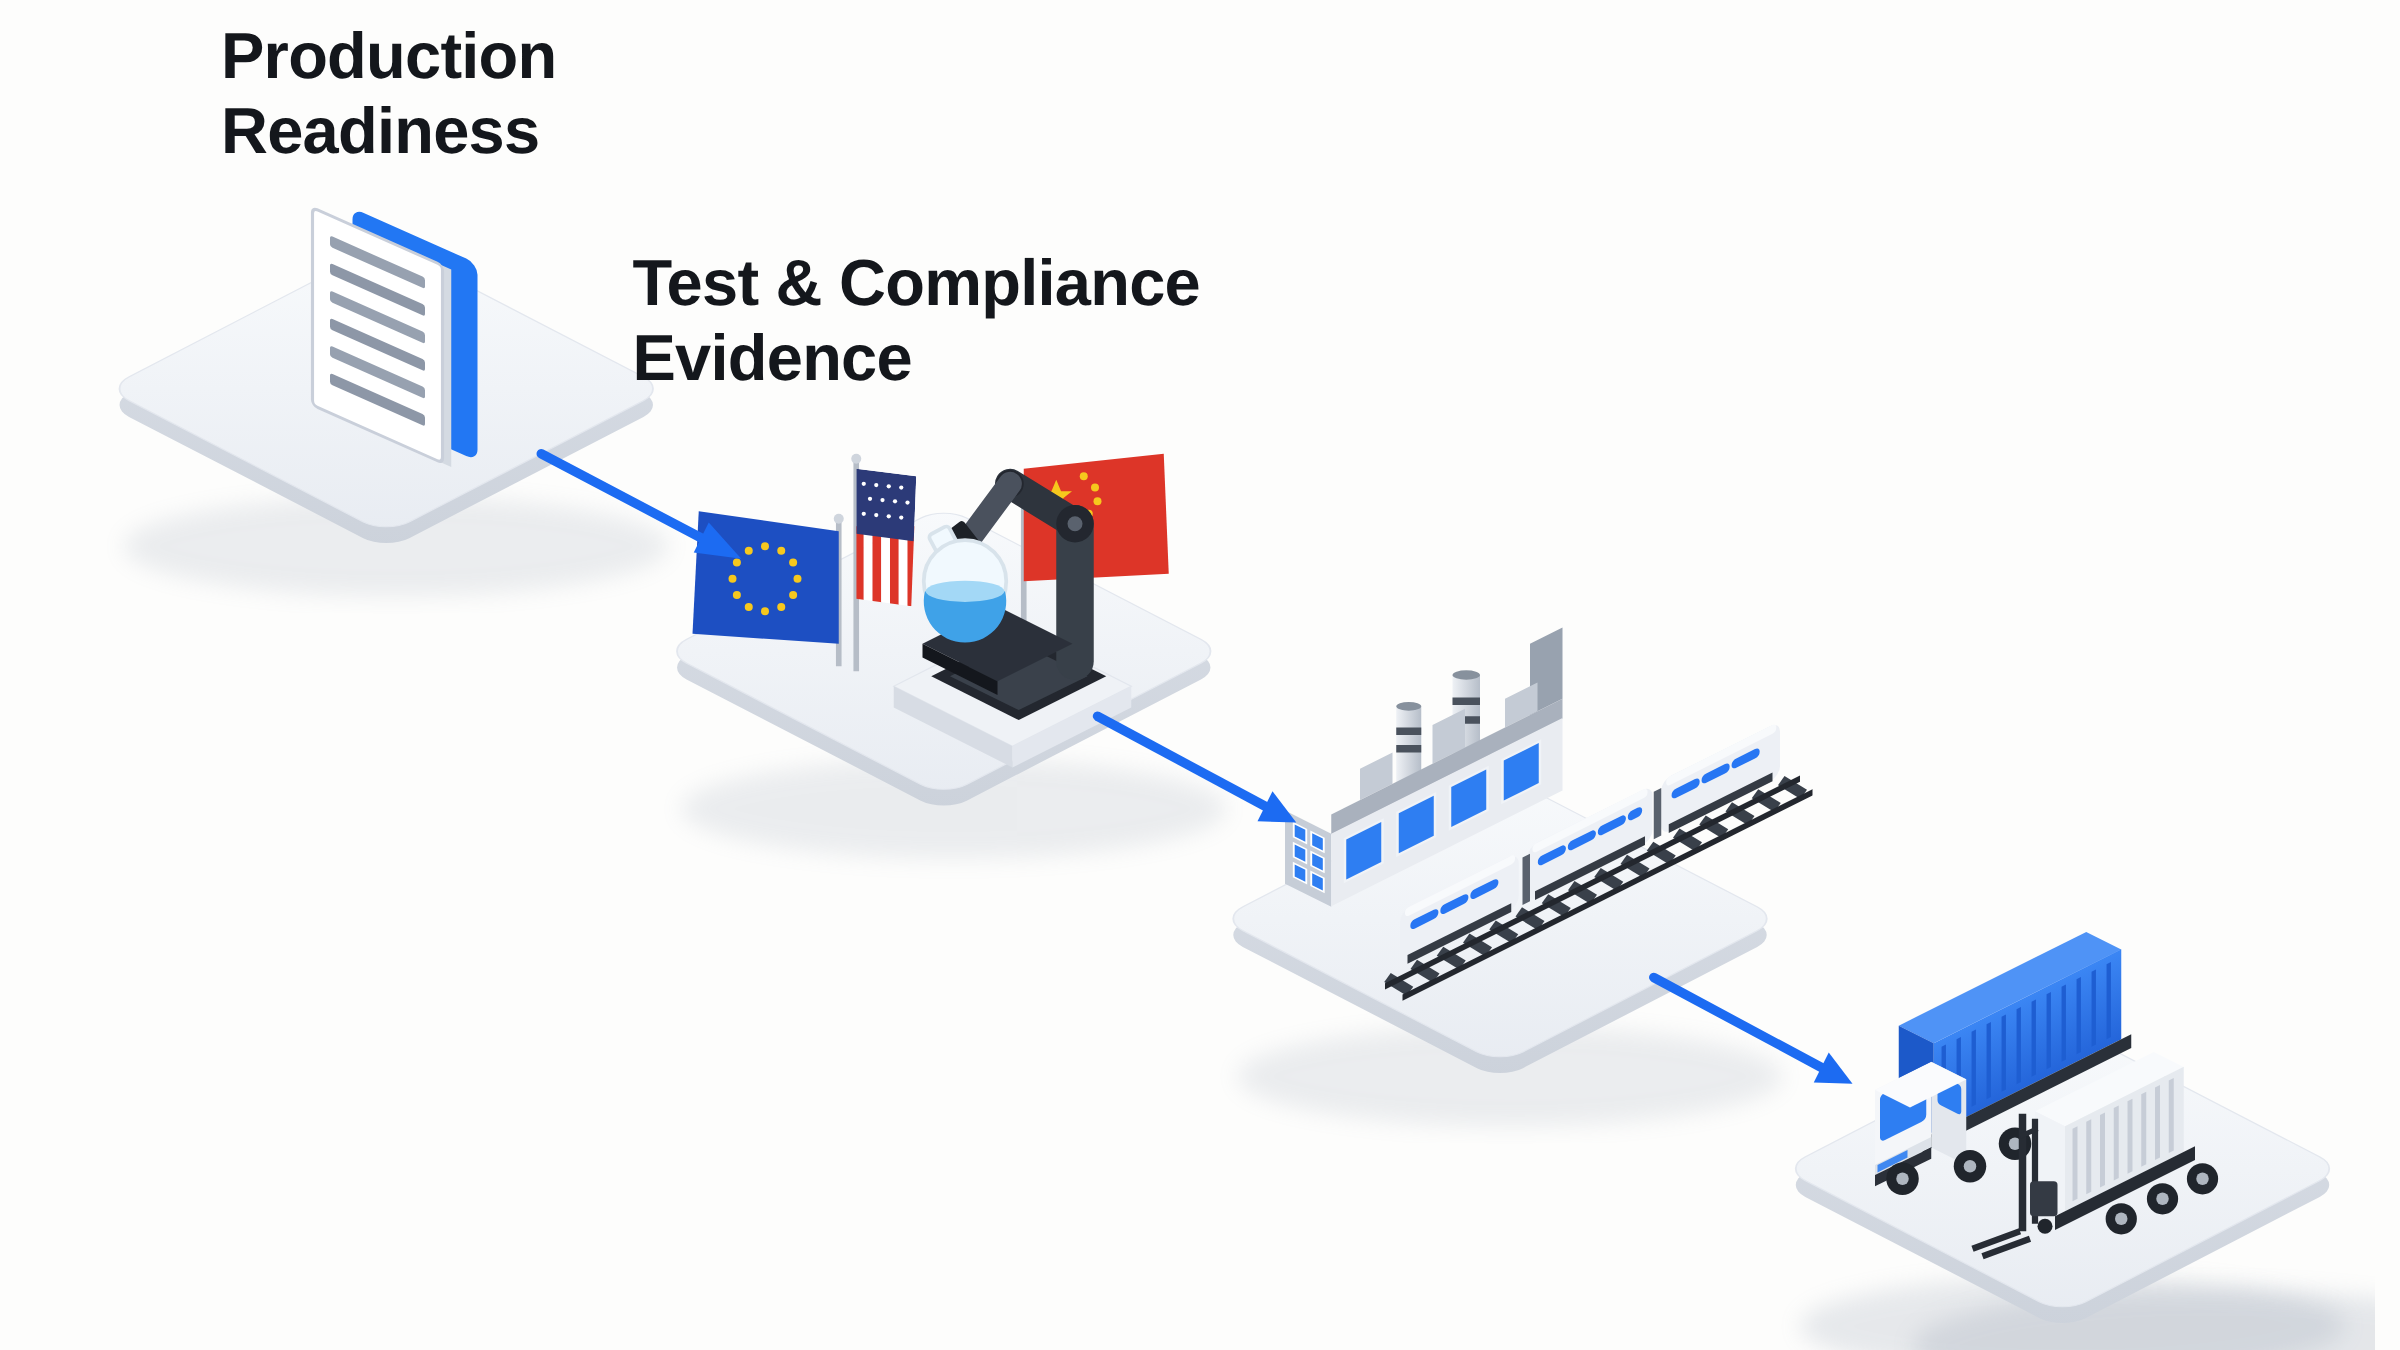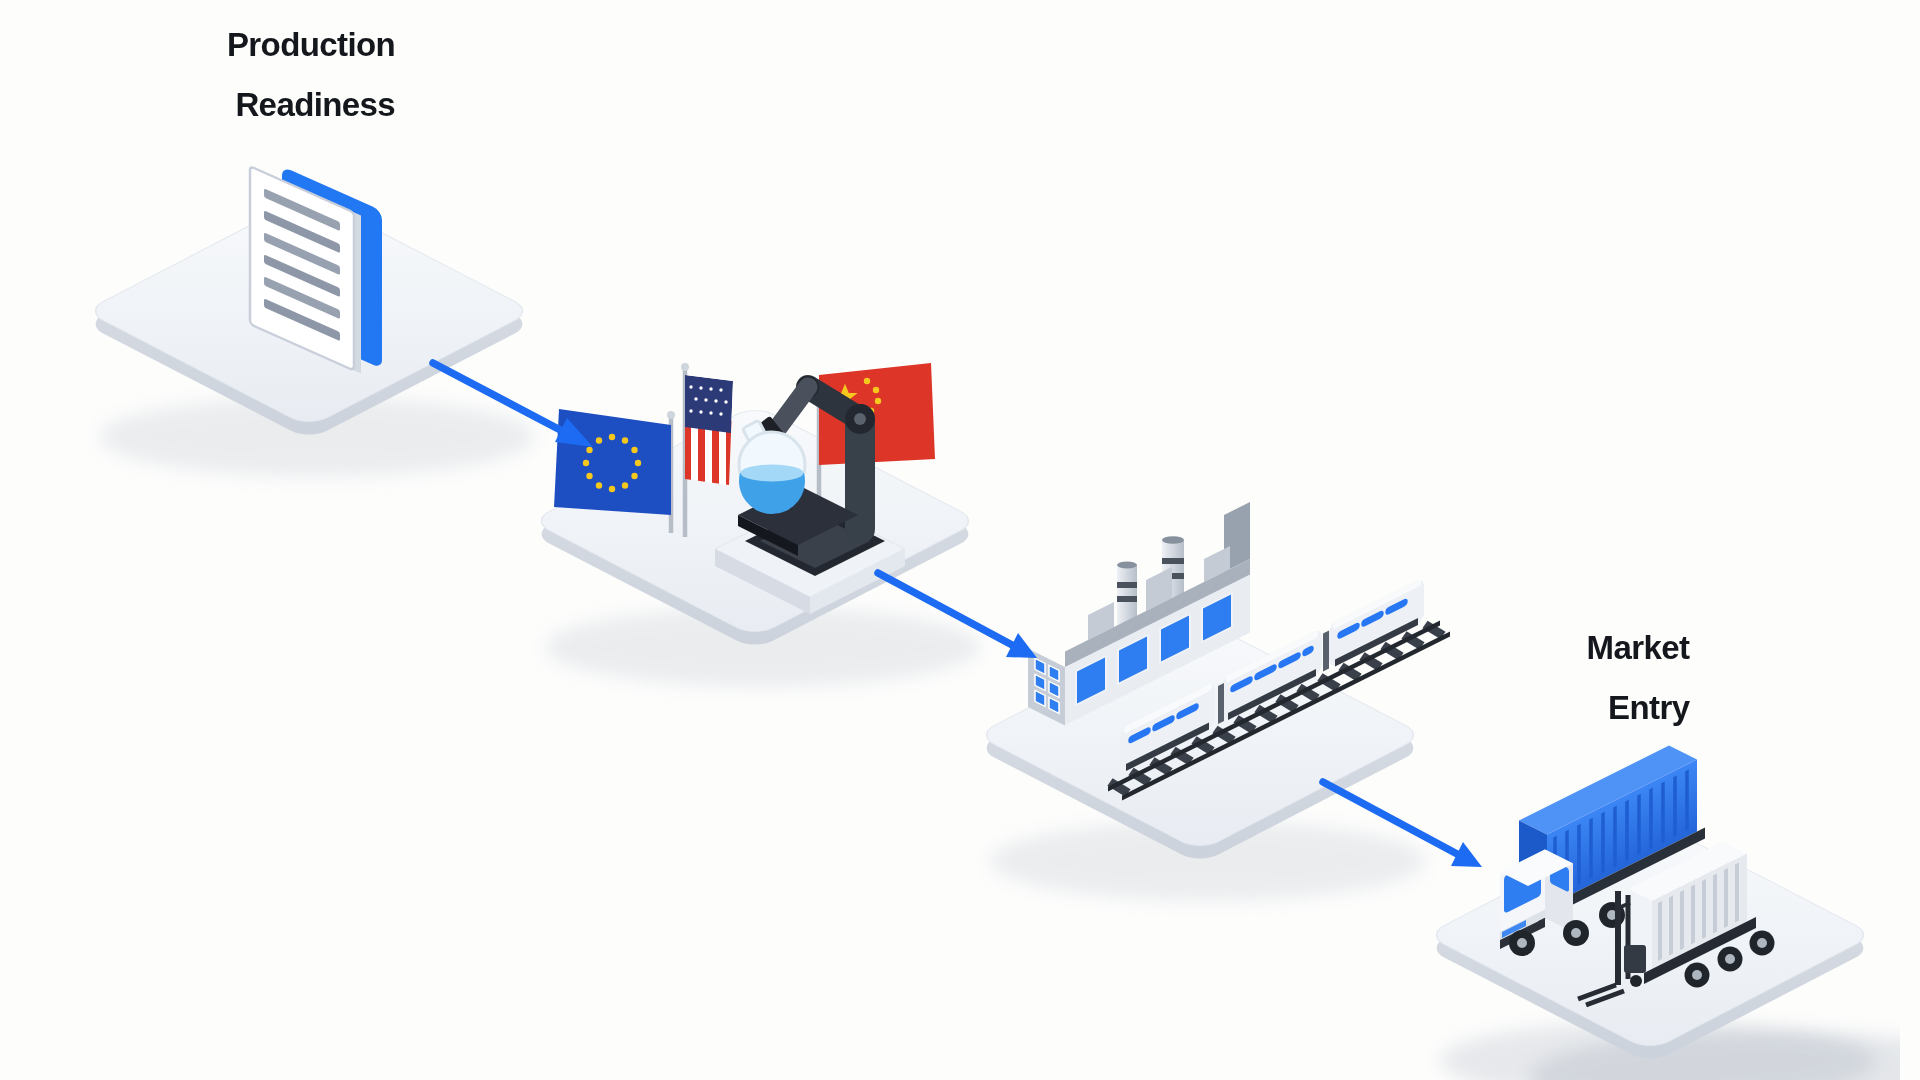--- a/index.html
+++ b/index.html
@@ -8,23 +8,23 @@
     background:var(--background,#fdfdfc);
     font-family:"Liberation Sans",sans-serif;
     overflow:hidden;
   }
   .canvas{position:relative;width:1920px;height:1080px;overflow:hidden;}
   .stage-svg{position:absolute;display:block;}
   .overlay{position:absolute;left:0;top:0;}
   .stage-label{
     position:absolute;
     transform:translateX(-50%);
-    text-align:right;
+    text-align:left;
     font-weight:700;
-    font-size:33px;
+    font-size:52px;
     line-height:60px;
     letter-spacing:-0.6px;
     color:var(--text_color,#14171c);
     white-space:pre-line;
   }
   .arrow-line{stroke:var(--arrow_blue,#1c6bf2);stroke-width:7.5;stroke-linecap:round;}
   .arrow-head{fill:var(--arrow_blue,#1c6bf2);}
   .win{fill:var(--window_blue,#2e7ef2);}
   .eu{fill:var(--eu_flag_blue,#1d4fc2);}
   .navy{fill:var(--us_flag_navy,#2c3a78);}
@@ -391,16 +391,16 @@
       <polygon class="arrow-head" points="1037,658 1018,633 1006,657"></polygon>
     </g>
     <g>
       <line class="arrow-line" x1="1323" y1="782" x2="1459" y2="855"></line>
       <polygon class="arrow-head" points="1482,867 1463,842 1451,866"></polygon>
     </g>
   </svg>
 
   <div class="stage-label" style="left:311px;top:15px">Production
 Readiness</div>
-  <div class="stage-label" style="left:1638px;top:618px">Market
-Entry</div>
+  <div class="stage-label" style="left:733px;top:197px">Test &amp; Compliance
+Evidence</div>
 
 </div>
 
 </body></html>

